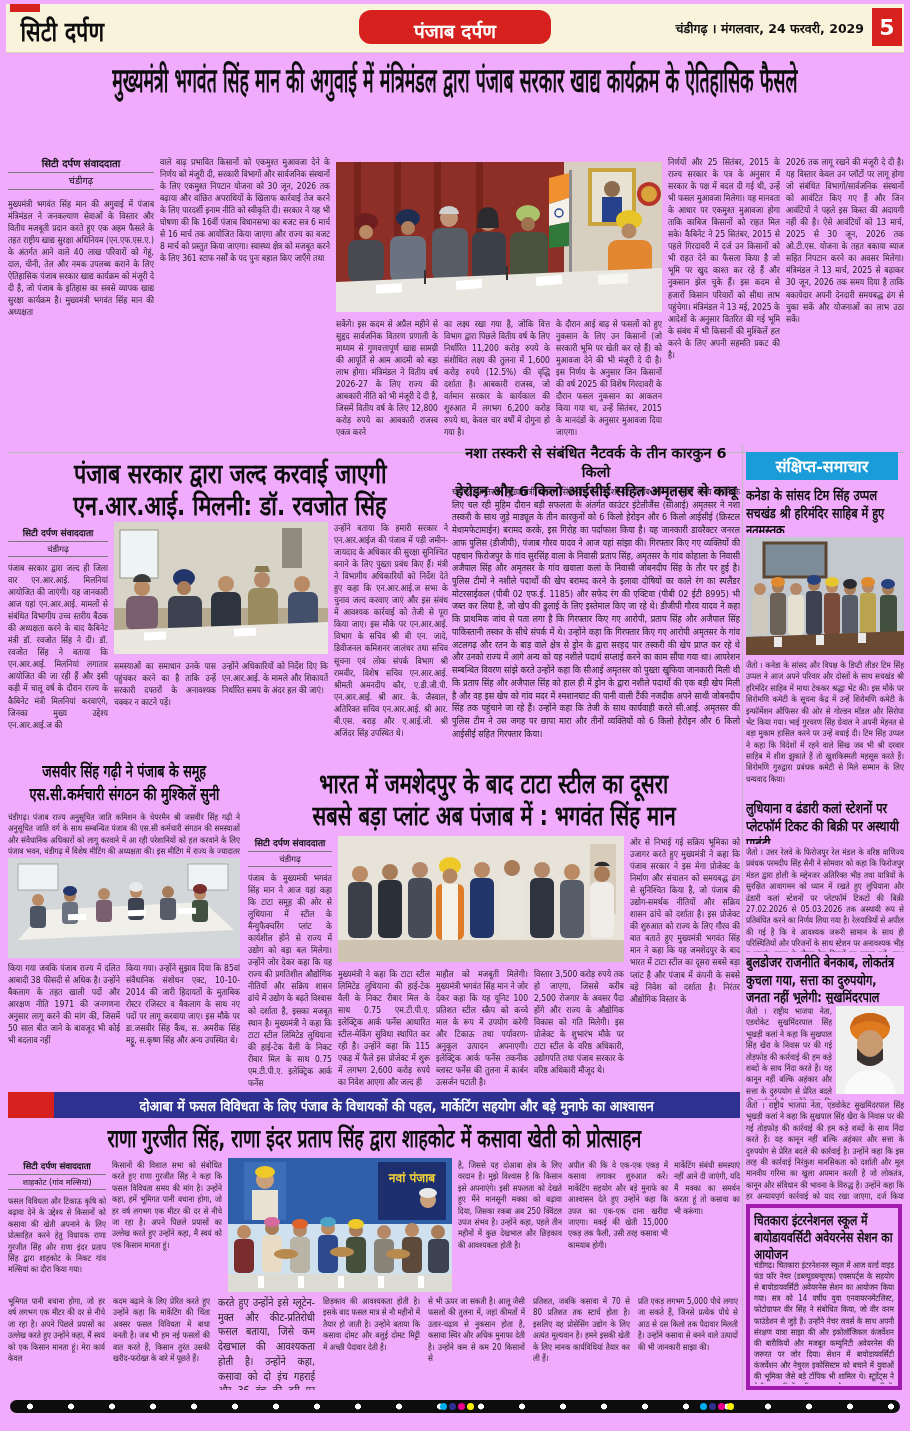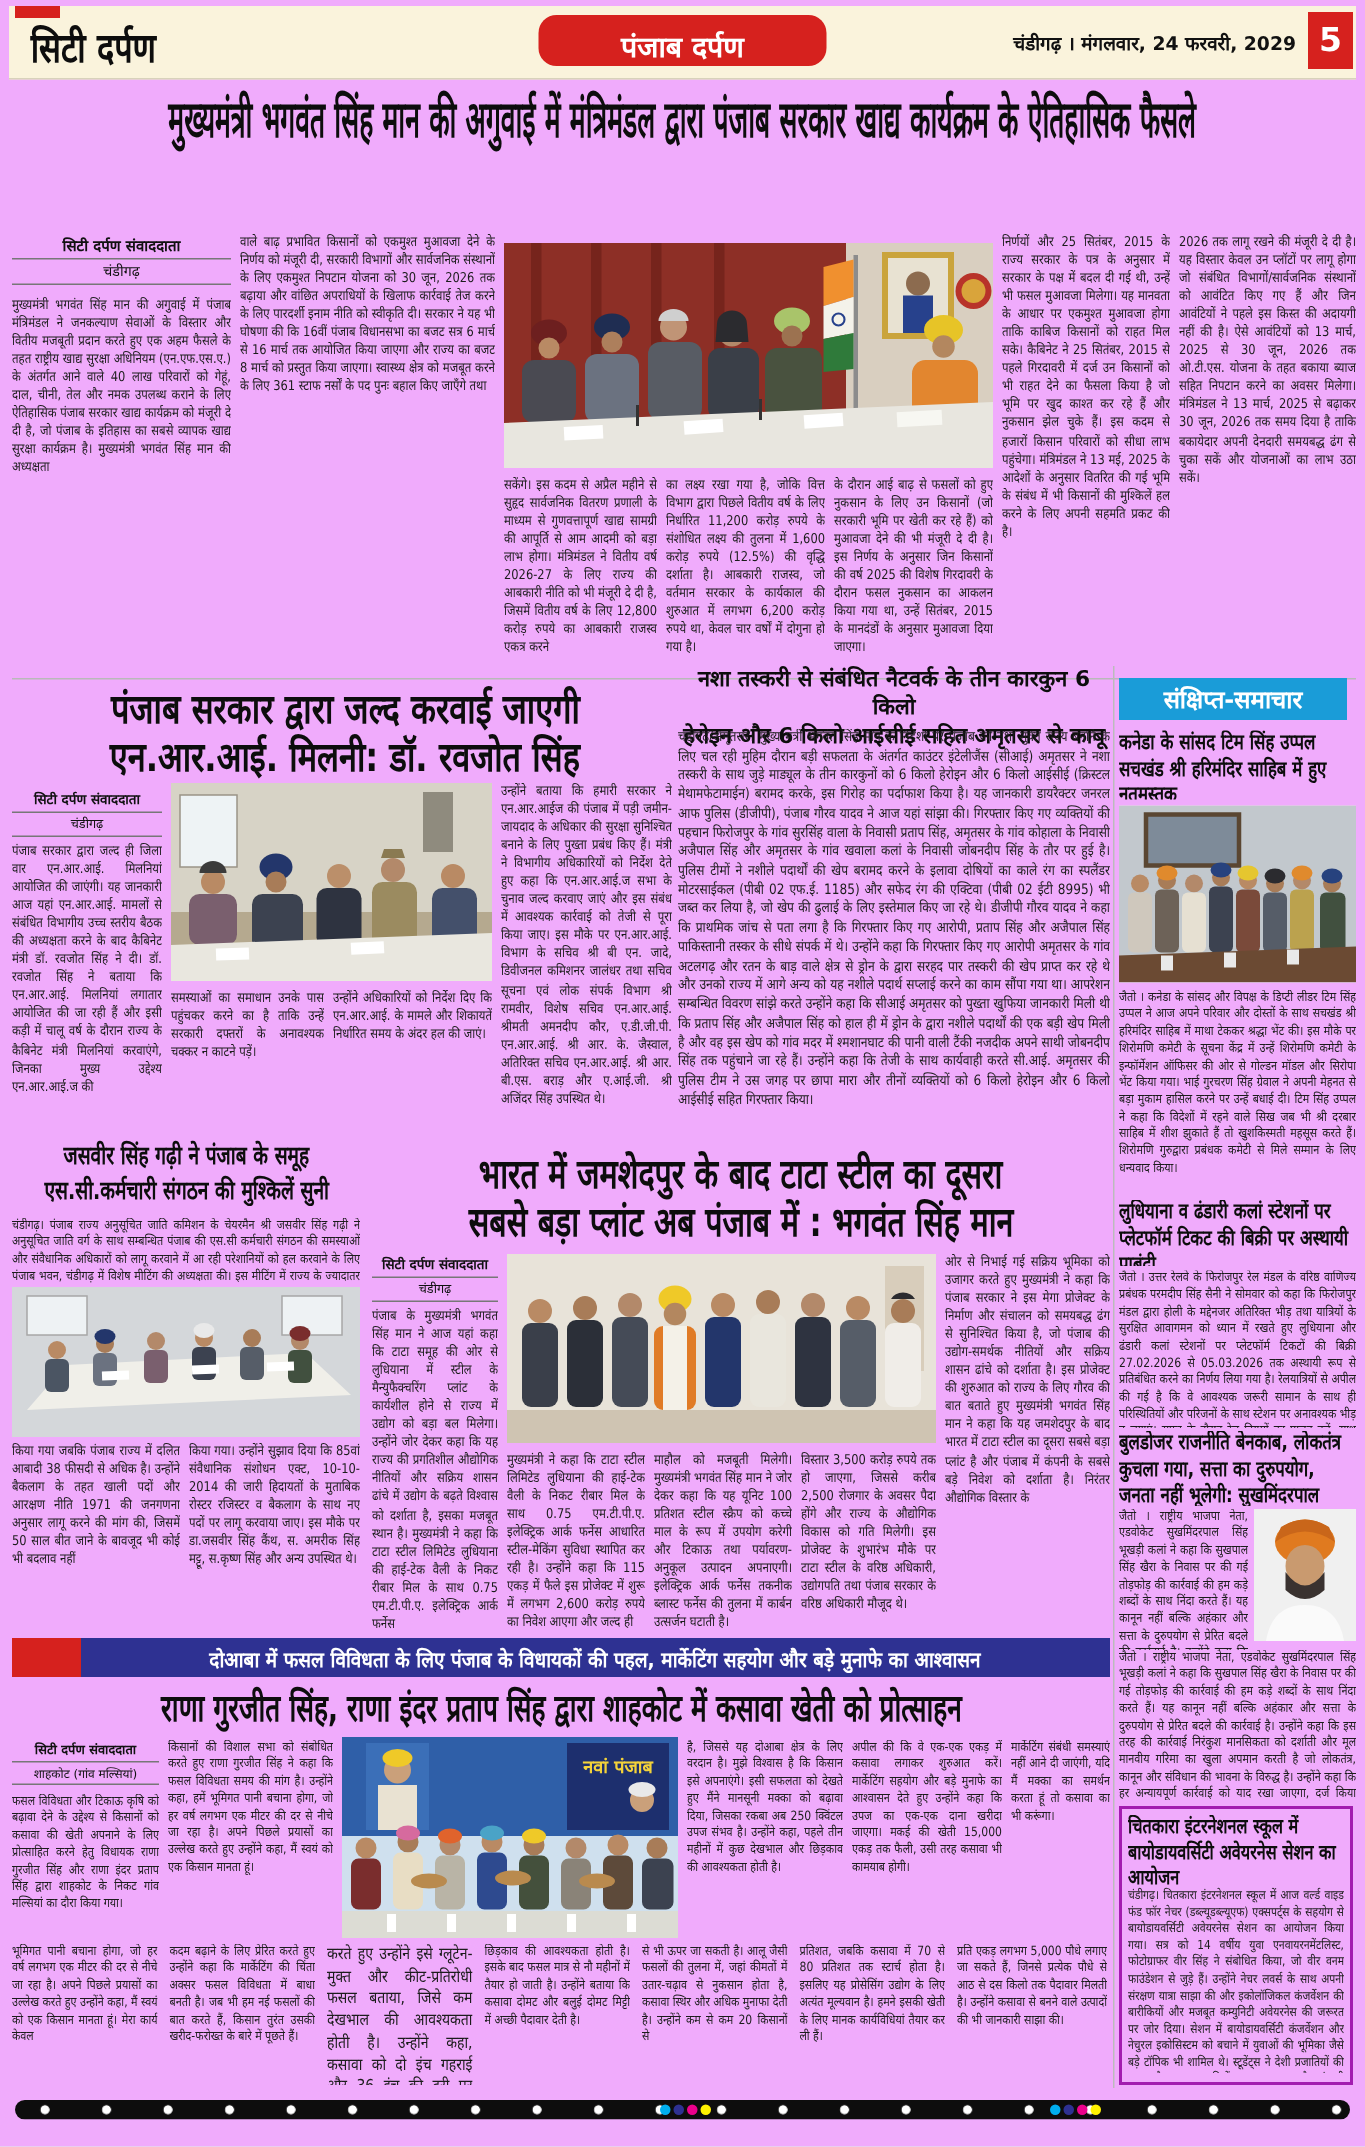--- a/index.html
+++ b/index.html
@@ -256,21 +256,21 @@
       <path d="M8 88 q4 -24 26 -24 q22 0 26 24 z" fill="#fafafa"></path>
     </svg>
   </div>
   <div class="abs body" style="left:746px;top:1006px;width:86px;height:94px;font-size:8.5px;">
       <div class="sq85">जैतो । राष्ट्रीय भाजपा नेता, एडवोकेट सुखमिंदरपाल सिंह भूखड़ी कलां ने कहा कि सुखपाल सिंह खैरा के निवास पर की गई तोड़फोड़ की कार्रवाई की हम कड़े शब्दों के साथ निंदा करते हैं। यह कानून नहीं बल्कि अहंकार और सत्ता के दुरुपयोग से प्रेरित बदले की कार्रवाई है। उन्होंने कहा कि इस तरह की कार्रवाई निरंकुश मानसिकता को दर्शाती और मूल मानवीय गरिमा का खुला अपमान करती है जो लोकतंत्र, कानून और संविधान की भावना के विरुद्ध है। उन्होंने कहा कि हर अन्यायपूर्ण कार्रवाई को याद रखा जाएगा, दर्ज किया जाएगा और पंजाब की जागरूक जनता उसका जवाब देगी। उन्होंने कहा कि मुख्यमंत्री भगवंत मान जी और अरविंद केजरीवाल जी तथा ऐसे सभी अधिकारियों को, जो इस तरह के अन्यायपूर्ण आदेशों को लागू कर रहे हैं, यह अच्छी तरह समझ लेना चाहिए कि सत्ता का दुरुपयोग ताकत नहीं बल्कि कमजोरी की निशानी होती है। उन्होंने कहा कि शासन सेवा के लिए होता है, राजनीतिक बदले के लिए नहीं। भाजपा नेता ने आगे कहा कि यह कार्रवाई शर्मनाक, अन्यायपूर्ण और पूरी तरह अस्वीकार्य है।</div>
     </div>
   <div class="abs body" style="left:746px;top:1100px;width:158px;height:100px;font-size:8.5px;">
       <div class="sq85">जैतो । राष्ट्रीय भाजपा नेता, एडवोकेट सुखमिंदरपाल सिंह भूखड़ी कलां ने कहा कि सुखपाल सिंह खैरा के निवास पर की गई तोड़फोड़ की कार्रवाई की हम कड़े शब्दों के साथ निंदा करते हैं। यह कानून नहीं बल्कि अहंकार और सत्ता के दुरुपयोग से प्रेरित बदले की कार्रवाई है। उन्होंने कहा कि इस तरह की कार्रवाई निरंकुश मानसिकता को दर्शाती और मूल मानवीय गरिमा का खुला अपमान करती है जो लोकतंत्र, कानून और संविधान की भावना के विरुद्ध है। उन्होंने कहा कि हर अन्यायपूर्ण कार्रवाई को याद रखा जाएगा, दर्ज किया जाएगा और पंजाब की जागरूक जनता उसका जवाब देगी। उन्होंने कहा कि मुख्यमंत्री भगवंत मान जी और अरविंद केजरीवाल जी तथा ऐसे सभी अधिकारियों को, जो इस तरह के अन्यायपूर्ण आदेशों को लागू कर रहे हैं, यह अच्छी तरह समझ लेना चाहिए कि सत्ता का दुरुपयोग ताकत नहीं बल्कि कमजोरी की निशानी होती है। उन्होंने कहा कि शासन सेवा के लिए होता है, राजनीतिक बदले के लिए नहीं। भाजपा नेता ने आगे कहा कि यह कार्रवाई शर्मनाक, अन्यायपूर्ण और पूरी तरह अस्वीकार्य है।</div>
     </div>
 
-  <div class="abs" style="left:746px;top:1204px;width:156px;height:186px;border:2px solid #a21caf;padding:4px;box-sizing:border-box;overflow:hidden;">
+  <div class="abs" style="left:746px;top:1204px;width:156px;height:186px;border:4px solid #a21caf;padding:4px;box-sizing:border-box;overflow:hidden;">
     <div class="brief-head" style="font-size:13.5px;height:48px;">
         <div class="sq80">चितकारा इंटरनेशनल स्कूल में बायोडायवर्सिटी अवेयरनेस सेशन का आयोजन</div>
       </div>
     <div class="body" style="font-size:8.3px;height:124px;">
         <div class="sq85">चंडीगढ़। चितकारा इंटरनेशनल स्कूल में आज वर्ल्ड वाइड फंड फॉर नेचर (डब्ल्यूडब्ल्यूएफ) एक्सपर्ट्स के सहयोग से बायोडायवर्सिटी अवेयरनेस सेशन का आयोजन किया गया। सत्र को 14 वर्षीय युवा एनवायरनमेंटलिस्ट, फोटोग्राफर वीर सिंह ने संबोधित किया, जो वीर वनम फाउंडेशन से जुड़े हैं। उन्होंने नेचर लवर्स के साथ अपनी संरक्षण यात्रा साझा की और इकोलॉजिकल कंजर्वेशन की बारीकियों और मजबूत कम्युनिटी अवेयरनेस की जरूरत पर जोर दिया। सेशन में बायोडायवर्सिटी कंजर्वेशन और नेचुरल इकोसिस्टम को बचाने में युवाओं की भूमिका जैसे बड़े टॉपिक भी शामिल थे। स्टूडेंट्स ने देशी प्रजातियों की रक्षा और बचाव, नदियों, वाइल्डलाइफ और इंसानी समुदायों के बीच के लिंक को समझने पर चर्चा में एक्टिव रूप से हिस्सा लिया।</div>
       </div>
   </div>
 
   <div class="abs" style="left:8px;top:760px;width:232px;">
     <div class="hl-row">

